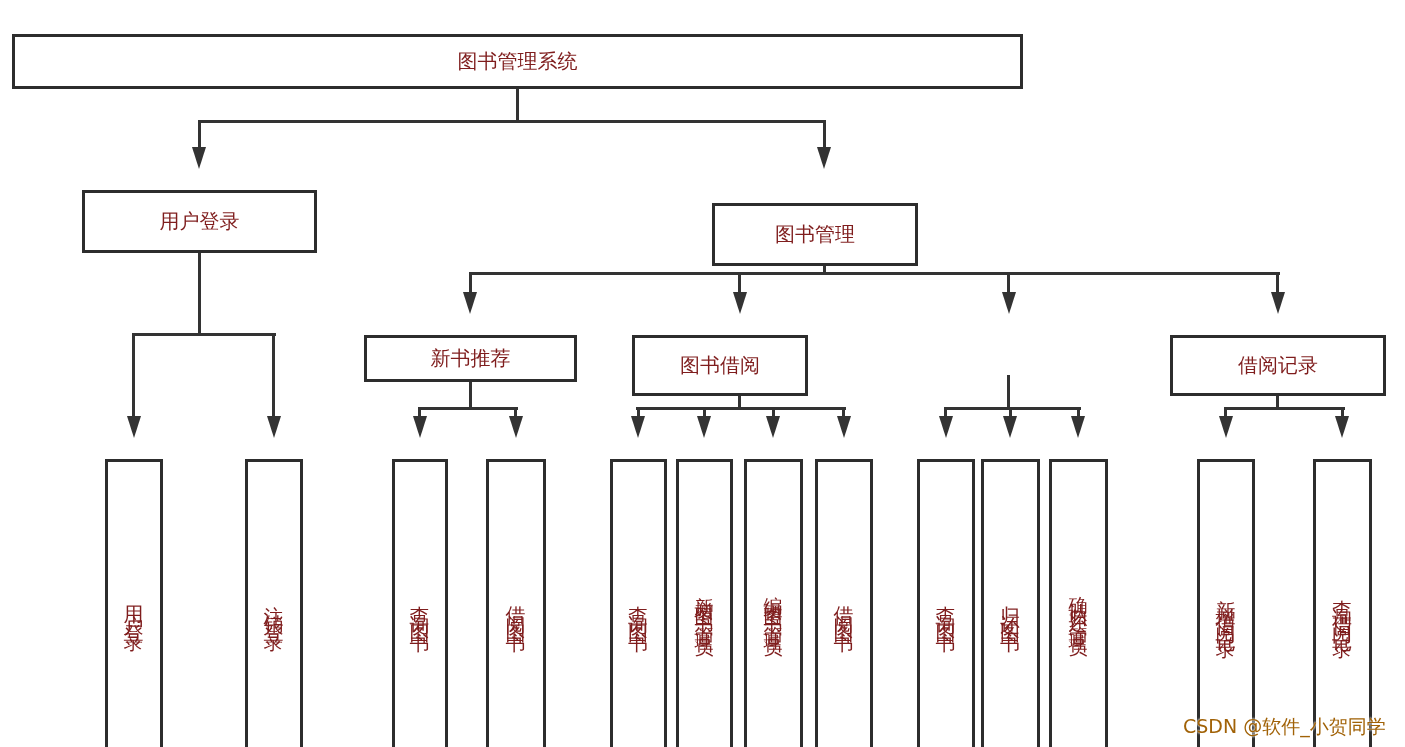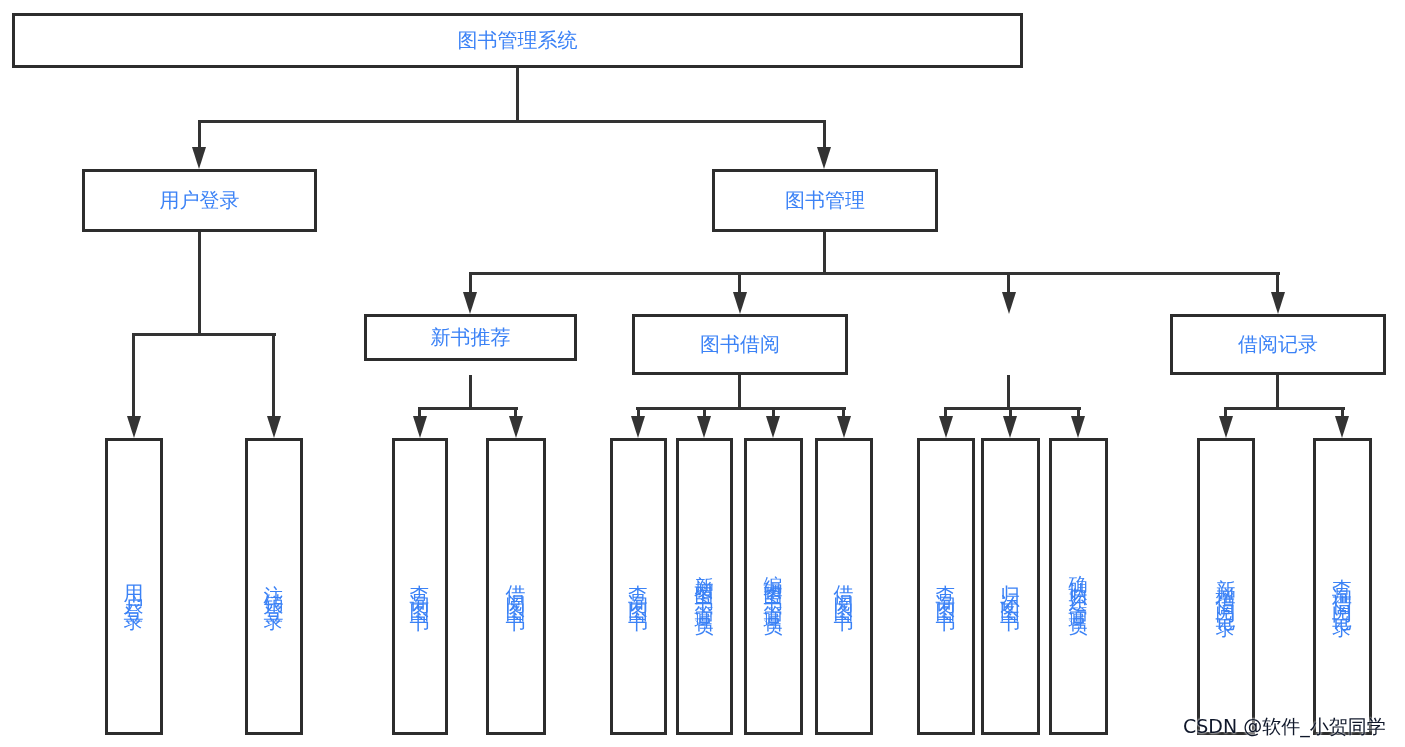--- a/index.html
+++ b/index.html
@@ -12,63 +12,64 @@
   }
   .box{
     position:absolute;
     box-sizing:border-box;
     background:#ffffff;
     border:3px solid #2d2d2d;
     display:flex;
     align-items:center;
     justify-content:center;
     font-size:20px;
-    color:#3b82f6;
+    color:#7f1d1d;
     white-space:nowrap;
     z-index:2;
+    margin-top:21px;
   }
   .vbox span{
     writing-mode:vertical-rl;
     text-orientation:mixed;
     letter-spacing:9px;
     line-height:1.1;
   }
   .vl{position:absolute;width:3px;background:#333333;z-index:1;}
   .hl{position:absolute;height:3px;background:#333333;z-index:1;}
   .arr{
     position:absolute;width:0;height:0;
     border-left:7px solid transparent;
     border-right:7px solid transparent;
     border-top:22px solid #333333;
     z-index:1;
   }
   .watermark{
     position:absolute;
     left:1183px;top:714px;
     font-size:19px;
-    color:#0f172a;
+    color:#a16207;
     text-shadow:0 0 3px #ffffff,0 0 2px #ffffff;
     z-index:5;
     white-space:nowrap;
   }
 </style>
 </head>
 <body>
 
 <div id="canvas">
 
   <div class="box" style="left:12px;top:13px;width:1011px;height:55px;">图书管理系统</div>
 
   <div class="box" style="left:82px;top:169px;width:235px;height:63px;">用户登录</div>
 
-  <div class="box" style="left:712px;top:169px;width:226px;height:63px;">图书管理</div>
+  <div class="box" style="left:712px;top:182px;width:206px;height:63px;">图书管理</div>
 
   <div class="box" style="left:364px;top:314px;width:213px;height:47px;">新书推荐</div>
 
-  <div class="box" style="left:632px;top:314px;width:216px;height:61px;">图书借阅</div>
+  <div class="box" style="left:632px;top:314px;width:176px;height:61px;">图书借阅</div>
 
 
   <div class="box" style="left:1170px;top:314px;width:216px;height:61px;">借阅记录</div>
 
   <div class="box vbox" style="left:105px;top:438px;width:58px;height:297px;">
     <span>用户登录</span>
   </div>
   <div class="box vbox" style="left:245px;top:438px;width:58px;height:297px;">
     <span>注销登录</span>
   </div>

